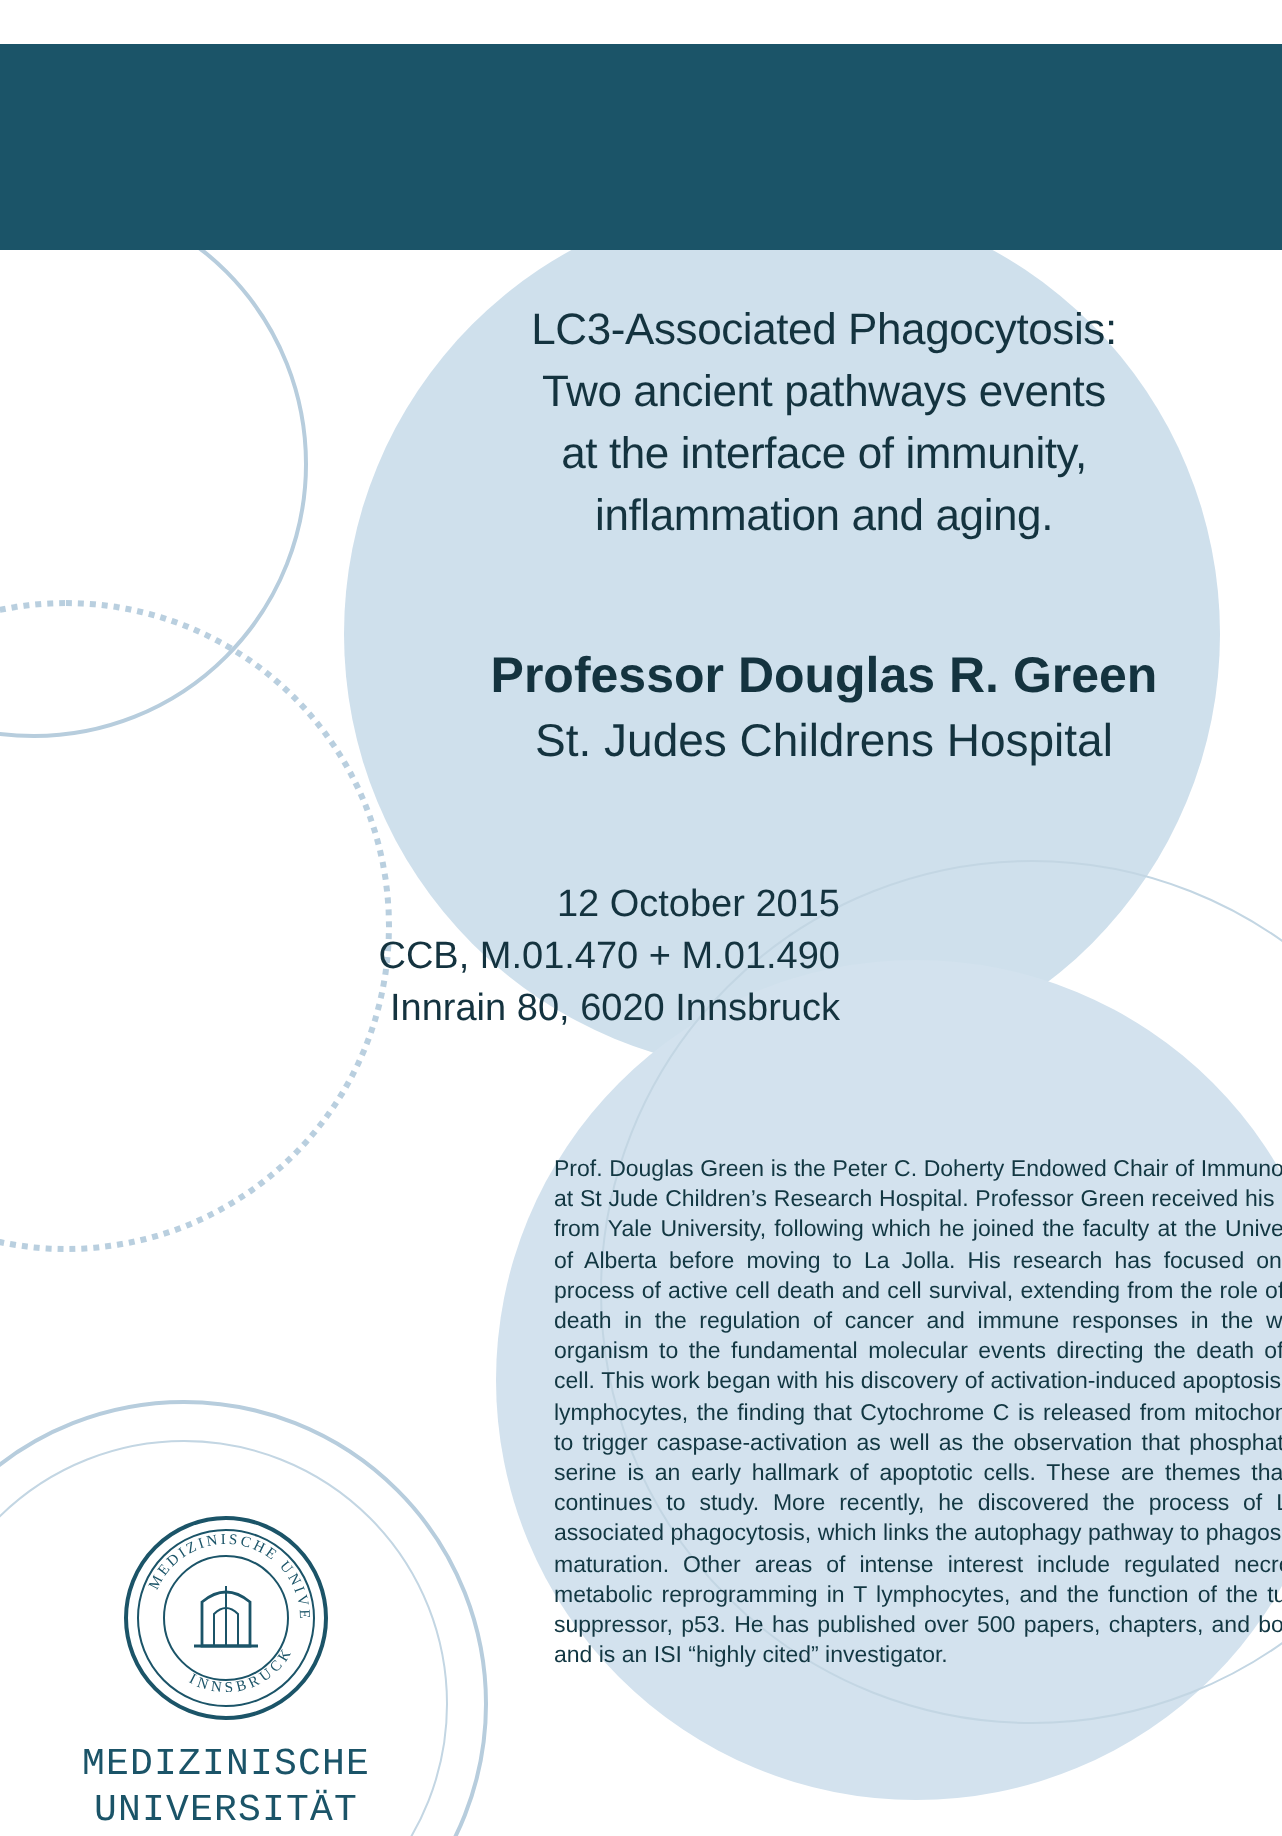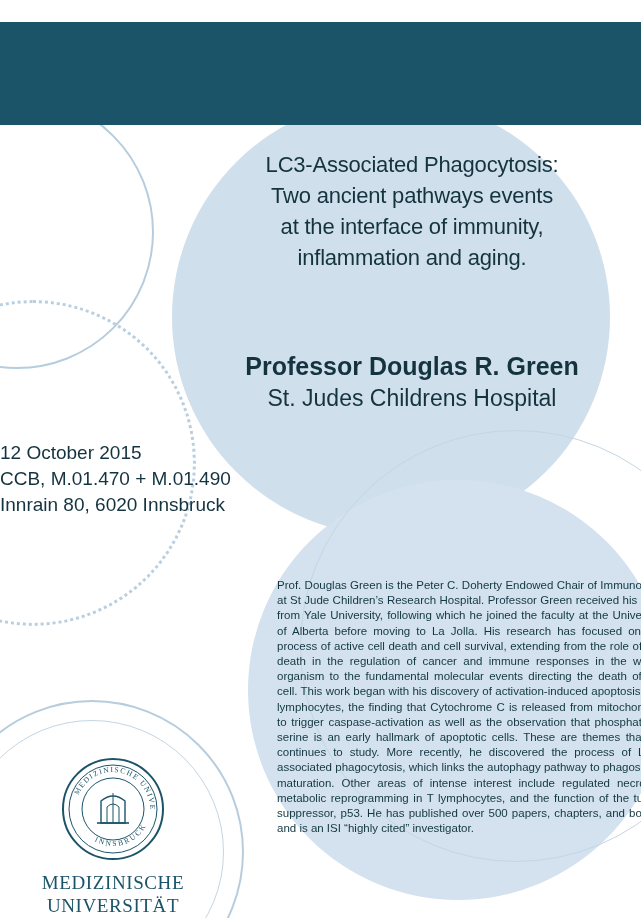--- a/index.html
+++ b/index.html
@@ -92,38 +92,37 @@
   }
 
   .speaker-block {
     position: absolute;
     left: 196px;
     top: 322px;
     width: 432px;
     text-align: center;
     z-index: 6;
     color: #14333f;
-    margin-top: 28px;
   }
   .speaker-name {
     font-size: 25px;
     font-weight: bold;
     line-height: 33px;
   }
   .speaker-aff {
     font-size: 23px;
     line-height: 30px;
   }
 
   .logistics-block {
     position: absolute;
     left: 0px;
     top: 440px;
     width: 420px;
-    text-align: left;
+    text-align: right;
     z-index: 6;
     color: #14333f;
     font-size: 19px;
     line-height: 26px;
   }
 
   
   .bio {
     position: absolute;
     left: 241px;
@@ -149,21 +148,21 @@
   .seal {
     position: relative;
     width: 104px;
     height: 104px;
     margin: 0 auto;
   }
   .seal svg { display: block; }
   .wordmark {
     margin-top: 10px;
     color: #1b5468;
-    font-family: Liberation Serif, serif;
+    font-family: Liberation Mono, monospace;
     font-size: 19px;
     line-height: 23px;
     letter-spacing: 0.6px;
   }
 </style>
 </head>
 <body>
 
 <div class="poster">
 

